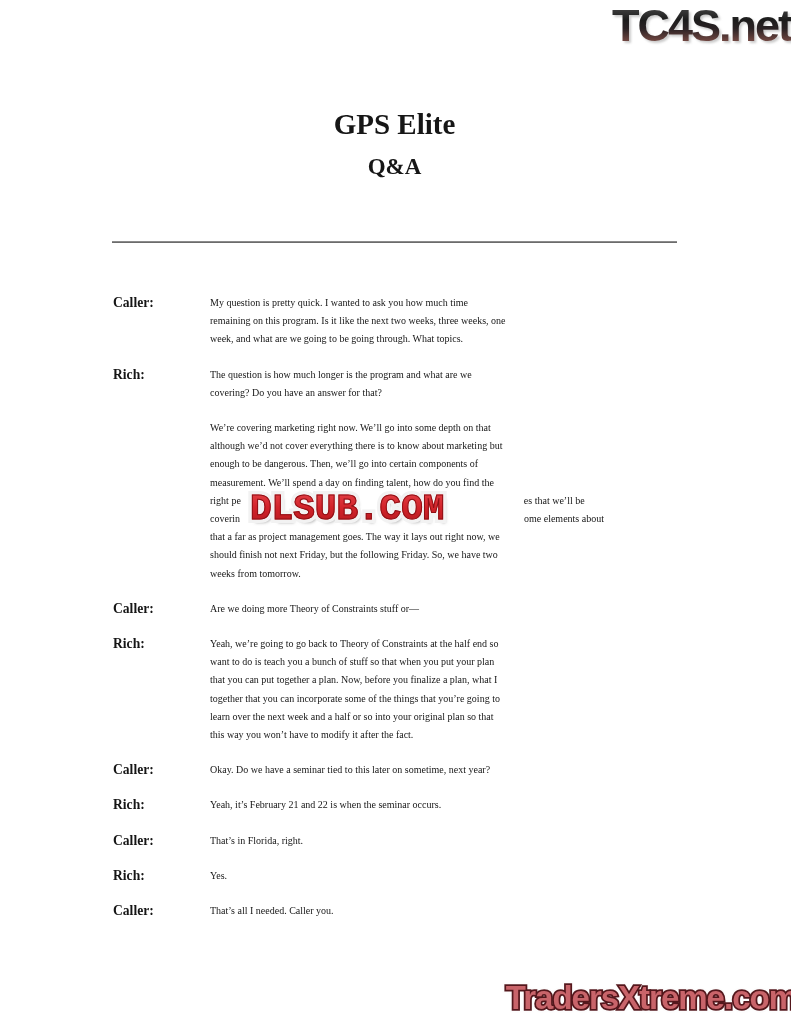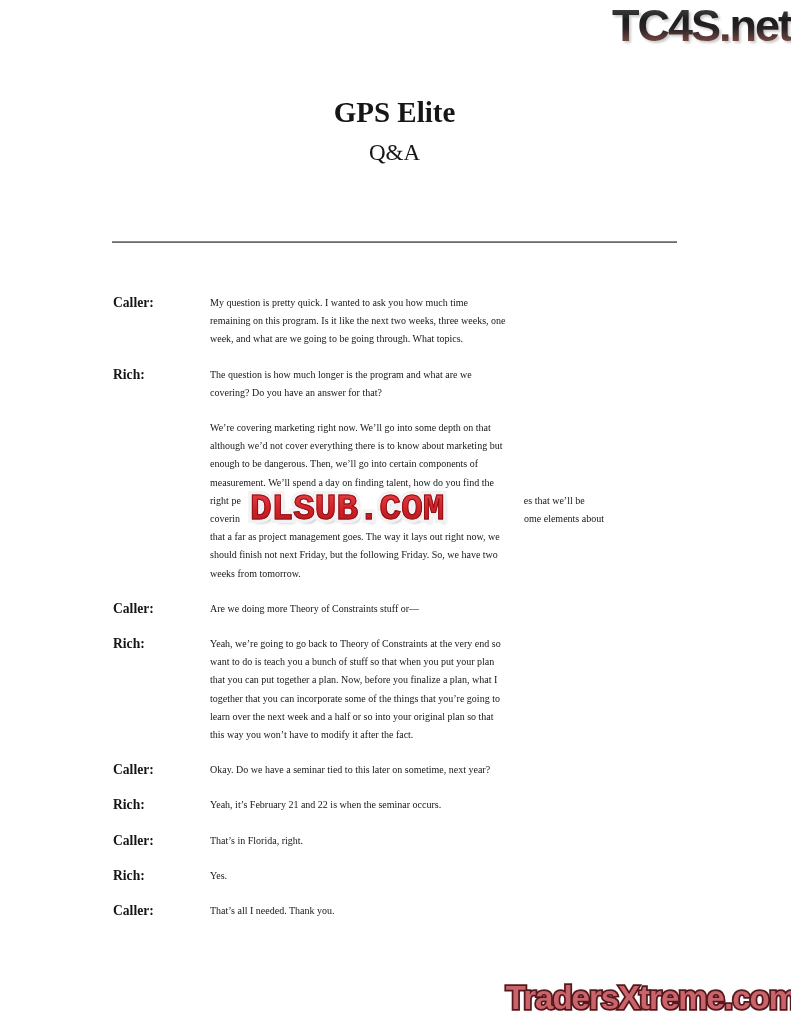--- a/index.html
+++ b/index.html
@@ -41,25 +41,25 @@
     position: absolute;
     top: 95px;
     left: 0;
     width: 789px;
     text-align: center;
   }
   .doc-title {
     font-size: 29px;
     font-weight: bold;
     line-height: 34px;
-    margin: 0;
+    margin: 12px;
   }
   .doc-subtitle {
     font-size: 23px;
-    font-weight: normal;
+    font-weight: bold;
     line-height: 27px;
     margin: 10px 0 0 0;
   }
   .doc-date {
     font-size: 17px;
     line-height: 20px;
     margin: 16px 0 0 0;
   }
 
   
@@ -204,21 +204,21 @@
       </div>
       <div class="row">
         <div class="speaker">Caller:</div>
         <div class="text">
           <div class="tl">Are we doing more Theory of Constraints stuff or—</div>
         </div>
       </div>
       <div class="row">
         <div class="speaker">Rich:</div>
         <div class="text">
-          <div class="tl">Yeah, we’re going to go back to Theory of Constraints at the very end so</div>
+          <div class="tl">Yeah, we’re going to go back to Theory of Constraints at the half end so</div>
           <div class="tl">want to do is teach you a bunch of stuff so that when you put your plan</div>
           <div class="tl">that you can put together a plan. Now, before you finalize a plan, what I</div>
           <div class="tl">together that you can incorporate some of the things that you’re going to</div>
           <div class="tl">learn over the next week and a half or so into your original plan so that</div>
           <div class="tl">this way you won’t have to modify it after the fact.</div>
         </div>
       </div>
       <div class="row">
         <div class="speaker">Caller:</div>
         <div class="text">
@@ -239,21 +239,21 @@
       </div>
       <div class="row">
         <div class="speaker">Rich:</div>
         <div class="text">
           <div class="tl">Yes.</div>
         </div>
       </div>
       <div class="row">
         <div class="speaker">Caller:</div>
         <div class="text">
-          <div class="tl">That’s all I needed. Thank you.</div>
+          <div class="tl">That’s all I needed. Caller you.</div>
         </div>
       </div>
     </div>
 
   <div class="watermark">
     <span class="wm-stroke">DLSUB.COM</span>
     <span class="wm-fill">DLSUB.COM</span>
   </div>
 
   <div class="footer-logo">

